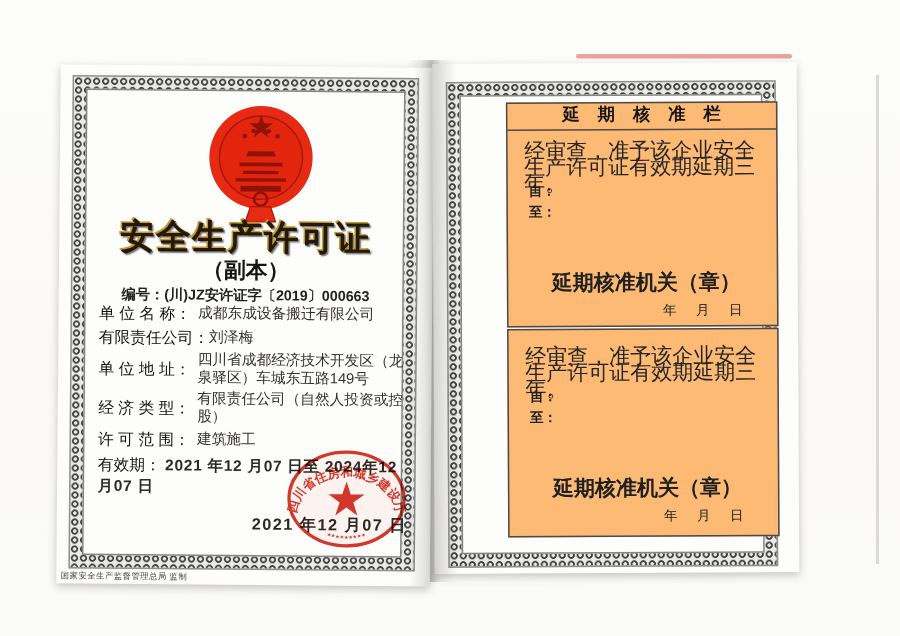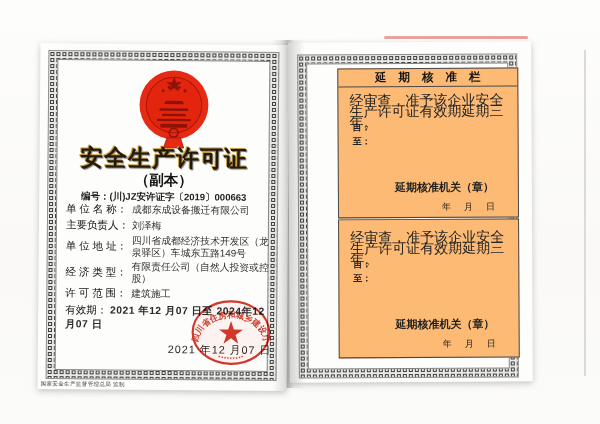--- a/index.html
+++ b/index.html
@@ -38,37 +38,37 @@
   .serial{position:absolute;left:0;top:147px;width:100%;text-align:center;
     font-size:9.5px;font-weight:bold;color:#222;white-space:nowrap;}
   .fields{position:absolute;left:27px;top:159px;right:14px;}
   .frow{display:flex;align-items:center;margin-bottom:2px;}
   .flabel{flex:0 0 66px;font-size:10.5px;font-weight:normal;color:#111;white-space:nowrap;}
   .fvalue{flex:1;font-size:9.8px;color:#33312e;line-height:12px;}
   .frow-inline{display:block;margin-top:3px;font-size:10.5px;}
   .frow-inline .flabel-inline{font-weight:normal;font-size:10.5px;color:#111;}
   .frow-inline .fvalue-inline{font-size:10.3px;font-weight:bold;color:#2c2a27;letter-spacing:0.5px;}
   .issuer{position:absolute;left:103px;top:271px;font-size:12.5px;font-weight:bold;color:#101010;}
-  .issue-date{position:absolute;left:130px;top:299px;font-size:10.8px;font-weight:normal;color:#2a2824;letter-spacing:1px;}
+  .issue-date{position:absolute;left:130px;top:299px;font-size:10.8px;font-weight:bold;color:#2a2824;letter-spacing:1px;}
   .seal{position:absolute;left:151px;top:253px;width:84px;height:70px;opacity:0.92;mix-blend-mode:multiply;}
   .supervise{position:absolute;left:3px;top:337px;font-size:6px;color:#3a3a3a;letter-spacing:0.4px;transform:scale(0.92);transform-origin:left top;white-space:nowrap;}
 
   
   #right-page{left:289px;top:42px;width:243px;height:340px;transform:rotate(-0.3deg);}
   #right-page .chain{left:9px;top:12px;right:14px;bottom:4px;}
   #right-page::before{content:"";position:absolute;top:0;left:0;bottom:0;width:16px;
     background:linear-gradient(to right, rgba(40,38,32,0.20), rgba(40,38,32,0));z-index:2;}
   .ext-box{position:absolute;left:29px;width:179px;border:1px solid #4a4a4a;background:#fdba74;margin-left:20px;}
   #ext-box-1{top:26px;height:148px;}
   #ext-box-2{top:177px;height:137px;}
   .ext-header{height:17px;line-height:17px;text-align:center;font-size:11.5px;font-weight:bold;
     letter-spacing:12px;text-indent:12px;border-bottom:1px solid #4a4a4a;color:#151515;white-space:nowrap;}
   .approval{position:absolute;left:11px;right:8px;font-size:14px;font-weight:normal;color:#242424;line-height:11px;}
   .fromto{position:absolute;left:14px;font-size:9px;font-weight:bold;color:#202020;}
-  .authority{position:absolute;right:24px;font-size:11px;font-weight:bold;color:#202020;font-family:Liberation Mono, monospace;}
+  .authority{position:absolute;right:24px;font-size:14px;font-weight:bold;color:#202020;font-family:Liberation Mono, monospace;}
   .ymd{position:absolute;right:21px;font-size:9px;font-weight:normal;color:#202020;letter-spacing:2px;}
 
   
   .spine{position:absolute;left:271px;top:40px;width:32px;height:348px;
     background:linear-gradient(to right, rgba(50,48,42,0) 0%, rgba(50,48,42,0.10) 30%, rgba(50,48,42,0.30) 52%, rgba(50,48,42,0.08) 72%, rgba(50,48,42,0) 100%);}
   .pink-sliver{position:absolute;left:384px;top:36px;width:144px;height:2.5px;background:#e9a39a;border-radius:2px;}
   .back-edge{position:absolute;left:584px;top:50px;width:1.5px;height:326px;background:#dcdad5;}
 </style>
 </head>
 <body>
@@ -105,21 +105,21 @@
     <div class="cert-title">安全生产许可证</div>
     <div class="cert-subtitle">（副本）</div>
     <div class="serial">编号：(川)JZ安许证字〔2019〕000663</div>
 
     <div class="fields">
       <div class="frow">
         <span class="flabel">单 位 名 称：</span>
         <span class="fvalue">成都东成设备搬迁有限公司</span>
       </div>
       <div class="frow">
-        <span class="flabel">主要负责人：</span>
+        <span class="flabel">有限责任公司：</span>
         <span class="fvalue">刘泽梅</span>
       </div>
       <div class="frow">
         <span class="flabel">单 位 地 址：</span>
         <span class="fvalue">四川省成都经济技术开发区（龙泉驿区）车城东五路149号</span>
       </div>
       <div class="frow">
         <span class="flabel">经 济 类 型：</span>
         <span class="fvalue">有限责任公司（自然人投资或控股）</span>
       </div>

